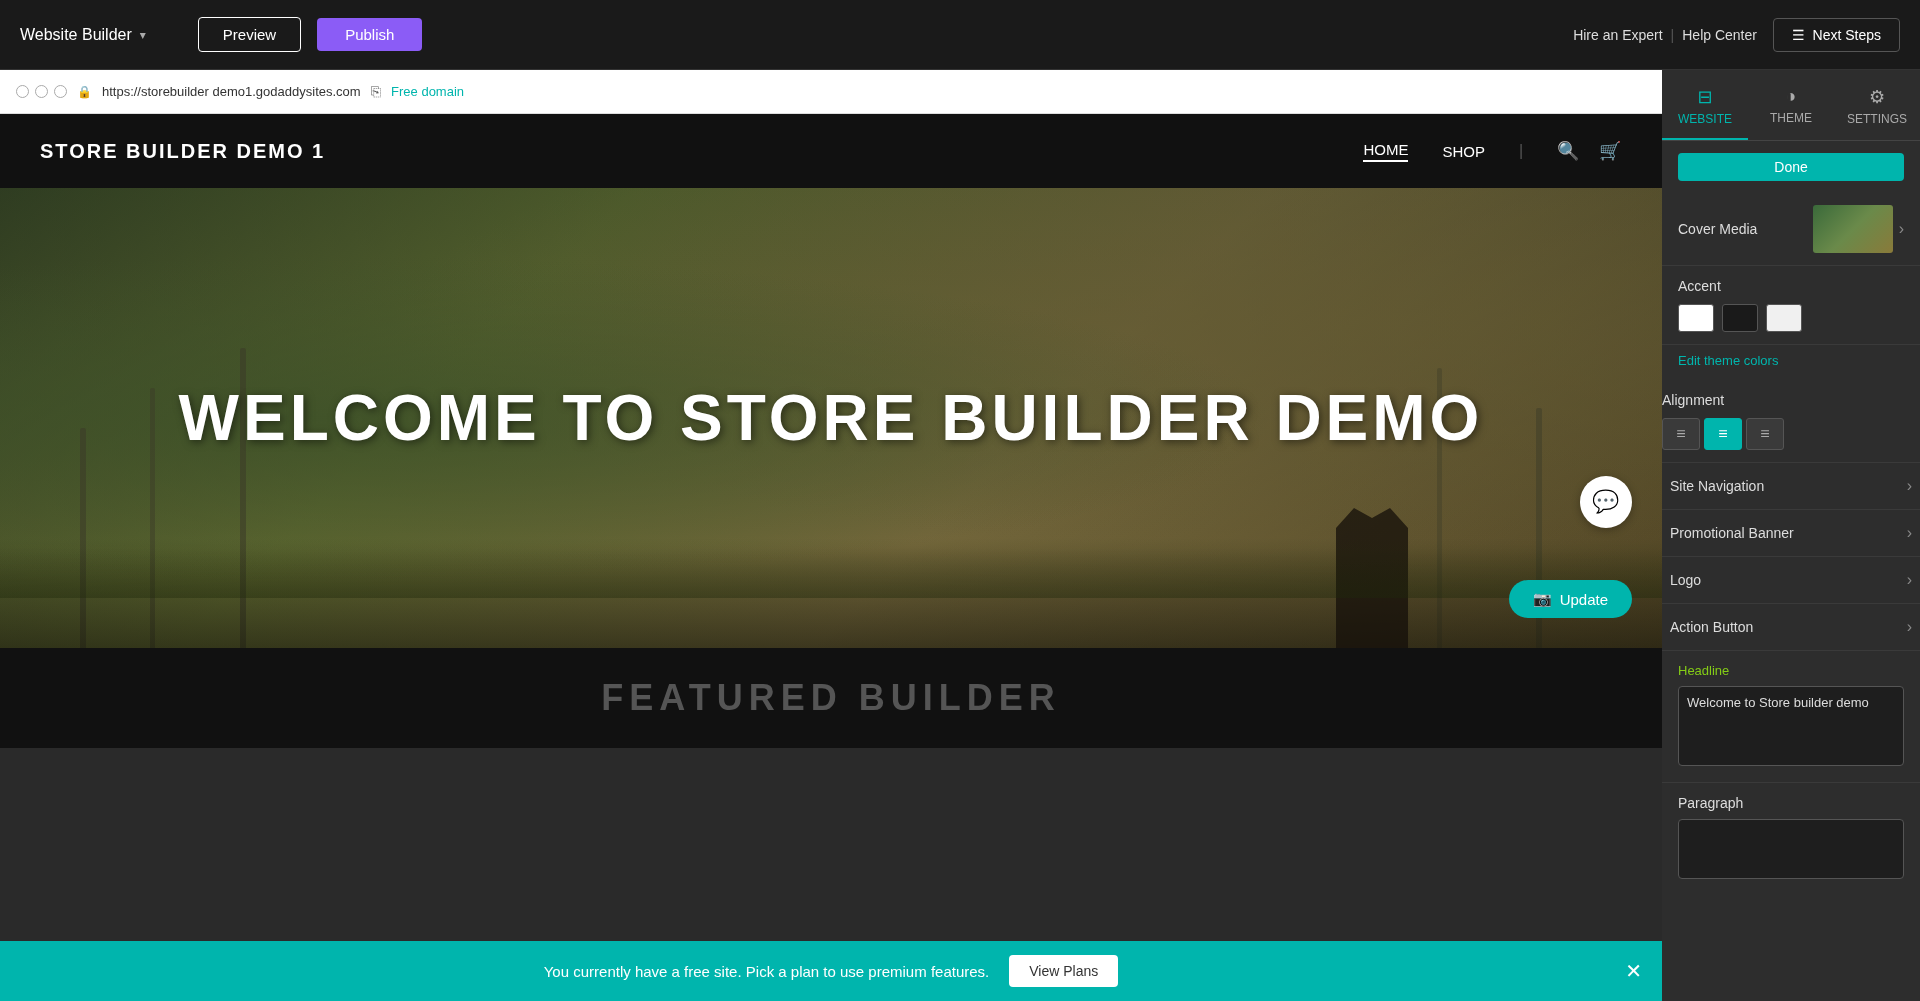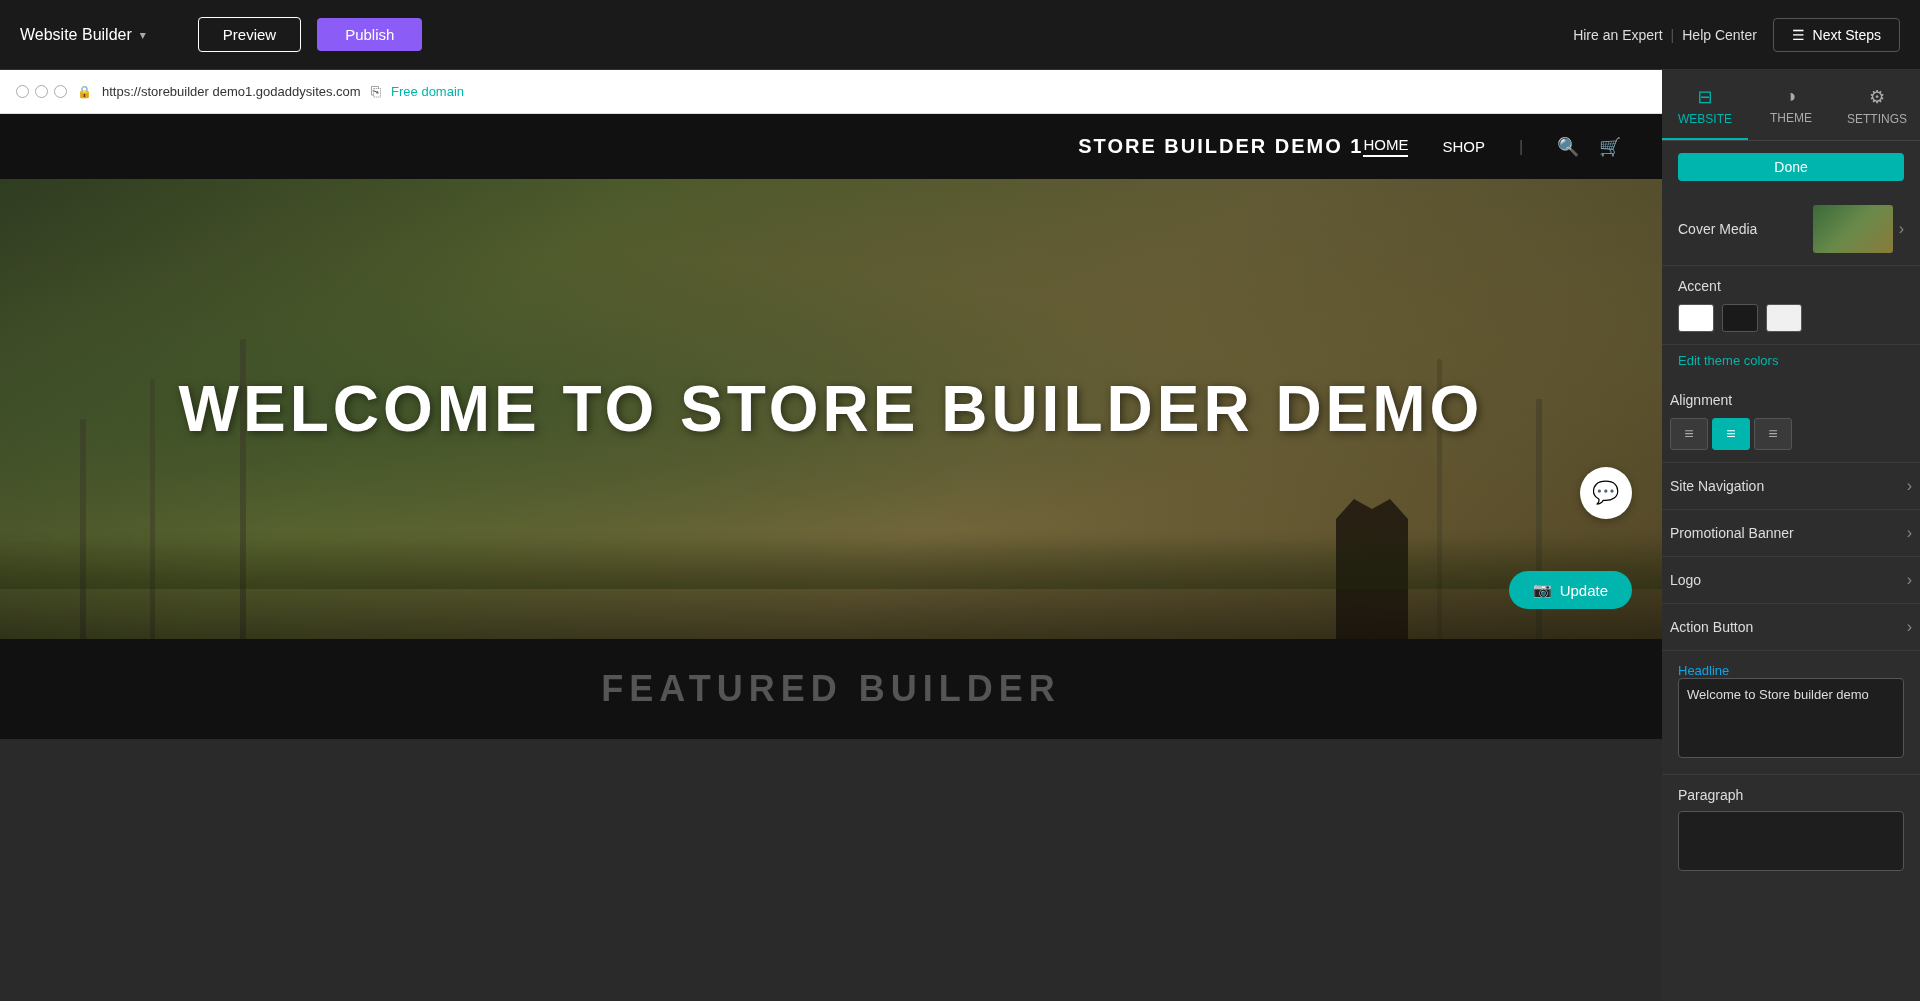--- a/index.html
+++ b/index.html
@@ -102,25 +102,25 @@
     .browser-domain { color: #00b5ad; font-size: 13px; cursor: pointer; display: flex; align-items: center; gap: 4px; }
 
     
     .website-preview {
       flex: 1;
       overflow: hidden;
       position: relative;
     }
     .site-nav {
       background: #111;
-      height: 65px;
+      height: 74px;
       display: flex;
       align-items: center;
       padding: 0 40px;
-      justify-content: flex-end;
+      justify-content: space-between;
     }
     .site-logo-text {
       color: #fff;
       font-size: 20px;
       font-weight: 700;
       letter-spacing: 2px;
     }
     .site-nav-links {
       display: flex;
       align-items: center;
@@ -333,21 +333,21 @@
 
     .edit-theme-link {
       color: #00b5ad;
       font-size: 13px;
       cursor: pointer;
       padding: 8px 16px 12px;
       display: block;
     }
 
     .alignment-row {
-      padding: 12px 8px;
+      padding: 12px 0;
       border-bottom: 1px solid #3a3a3a;
     }
     .alignment-label { color: #ddd; font-size: 14px; margin-bottom: 10px; }
     .alignment-btns {
       display: flex;
       gap: 4px;
     }
     .align-btn {
       width: 38px;
       height: 32px;
@@ -364,21 +364,21 @@
     .align-btn.active {
       background: #00b5ad;
       border-color: #00b5ad;
       color: #fff;
     }
 
     .headline-section {
       padding: 12px 16px;
       border-bottom: 1px solid #3a3a3a;
     }
-    .headline-label { color: #0ea5e9; font-size: 13px; }
+    .headline-label { color: #84cc16; font-size: 13px; margin-bottom: 8px; }
     .headline-textarea {
       width: 100%;
       background: #1e1e1e;
       border: 1px solid #555;
       border-radius: 4px;
       color: #ddd;
       font-size: 13px;
       padding: 8px;
       resize: none;
       height: 80px;
@@ -480,20 +480,25 @@
           <span>💬</span>
         </button>
       </div>
 
       <div class="featured-section">
         <span class="featured-title">FEATURED BUILDER</span>
       </div>
 
     </div>
 
+    <div class="bottom-banner">
+      <span class="bottom-banner-text">You currently have a free site. Pick a plan to use premium features.</span>
+      <button class="btn-view-plans">View Plans</button>
+      <button class="banner-close">✕</button>
+    </div>
 
   </div>
 
   <div class="right-panel">
 
     <div class="panel-tabs">
       <div class="panel-tab active">
         <span class="panel-tab-icon">⊟</span>
         <span>WEBSITE</span>
       </div>

